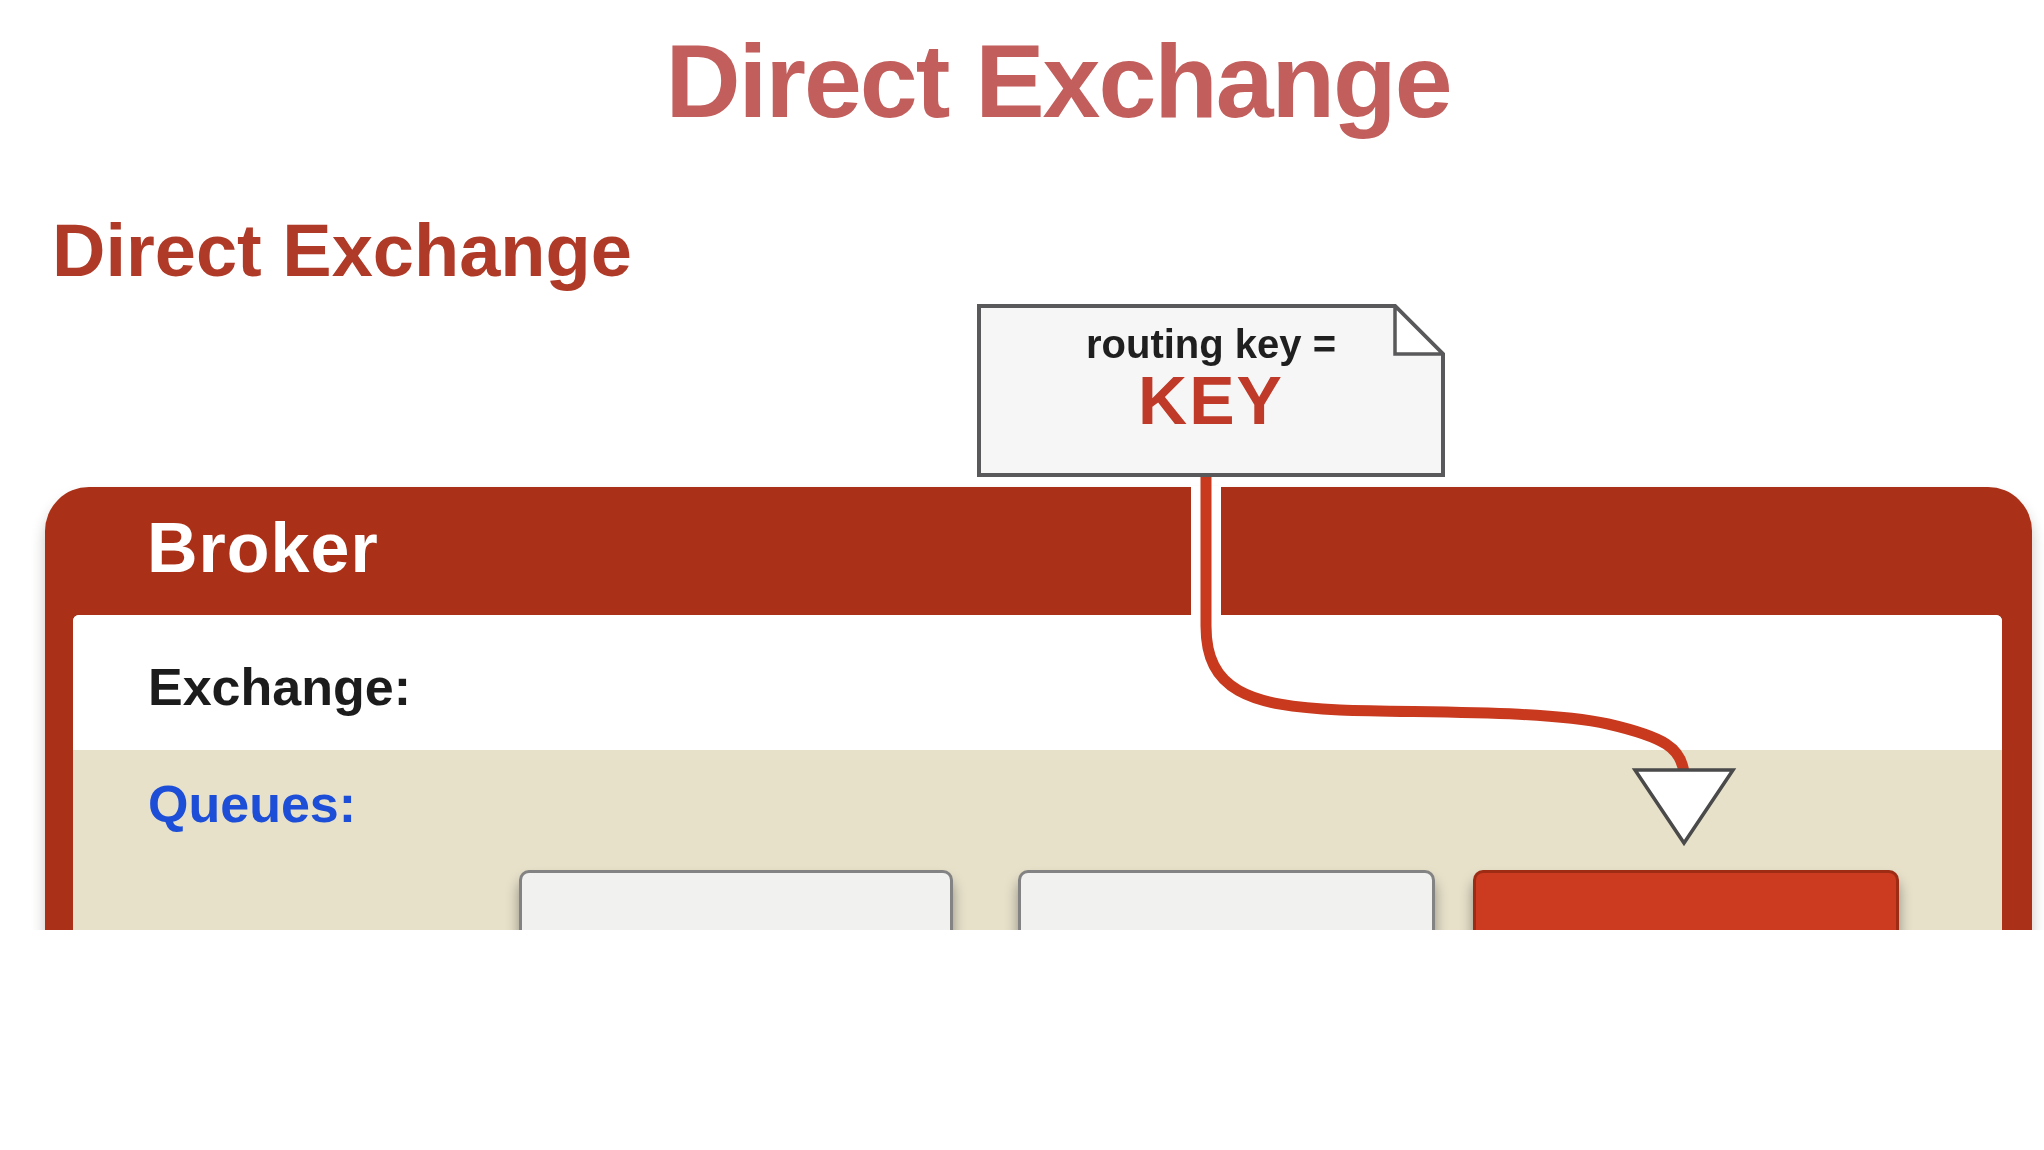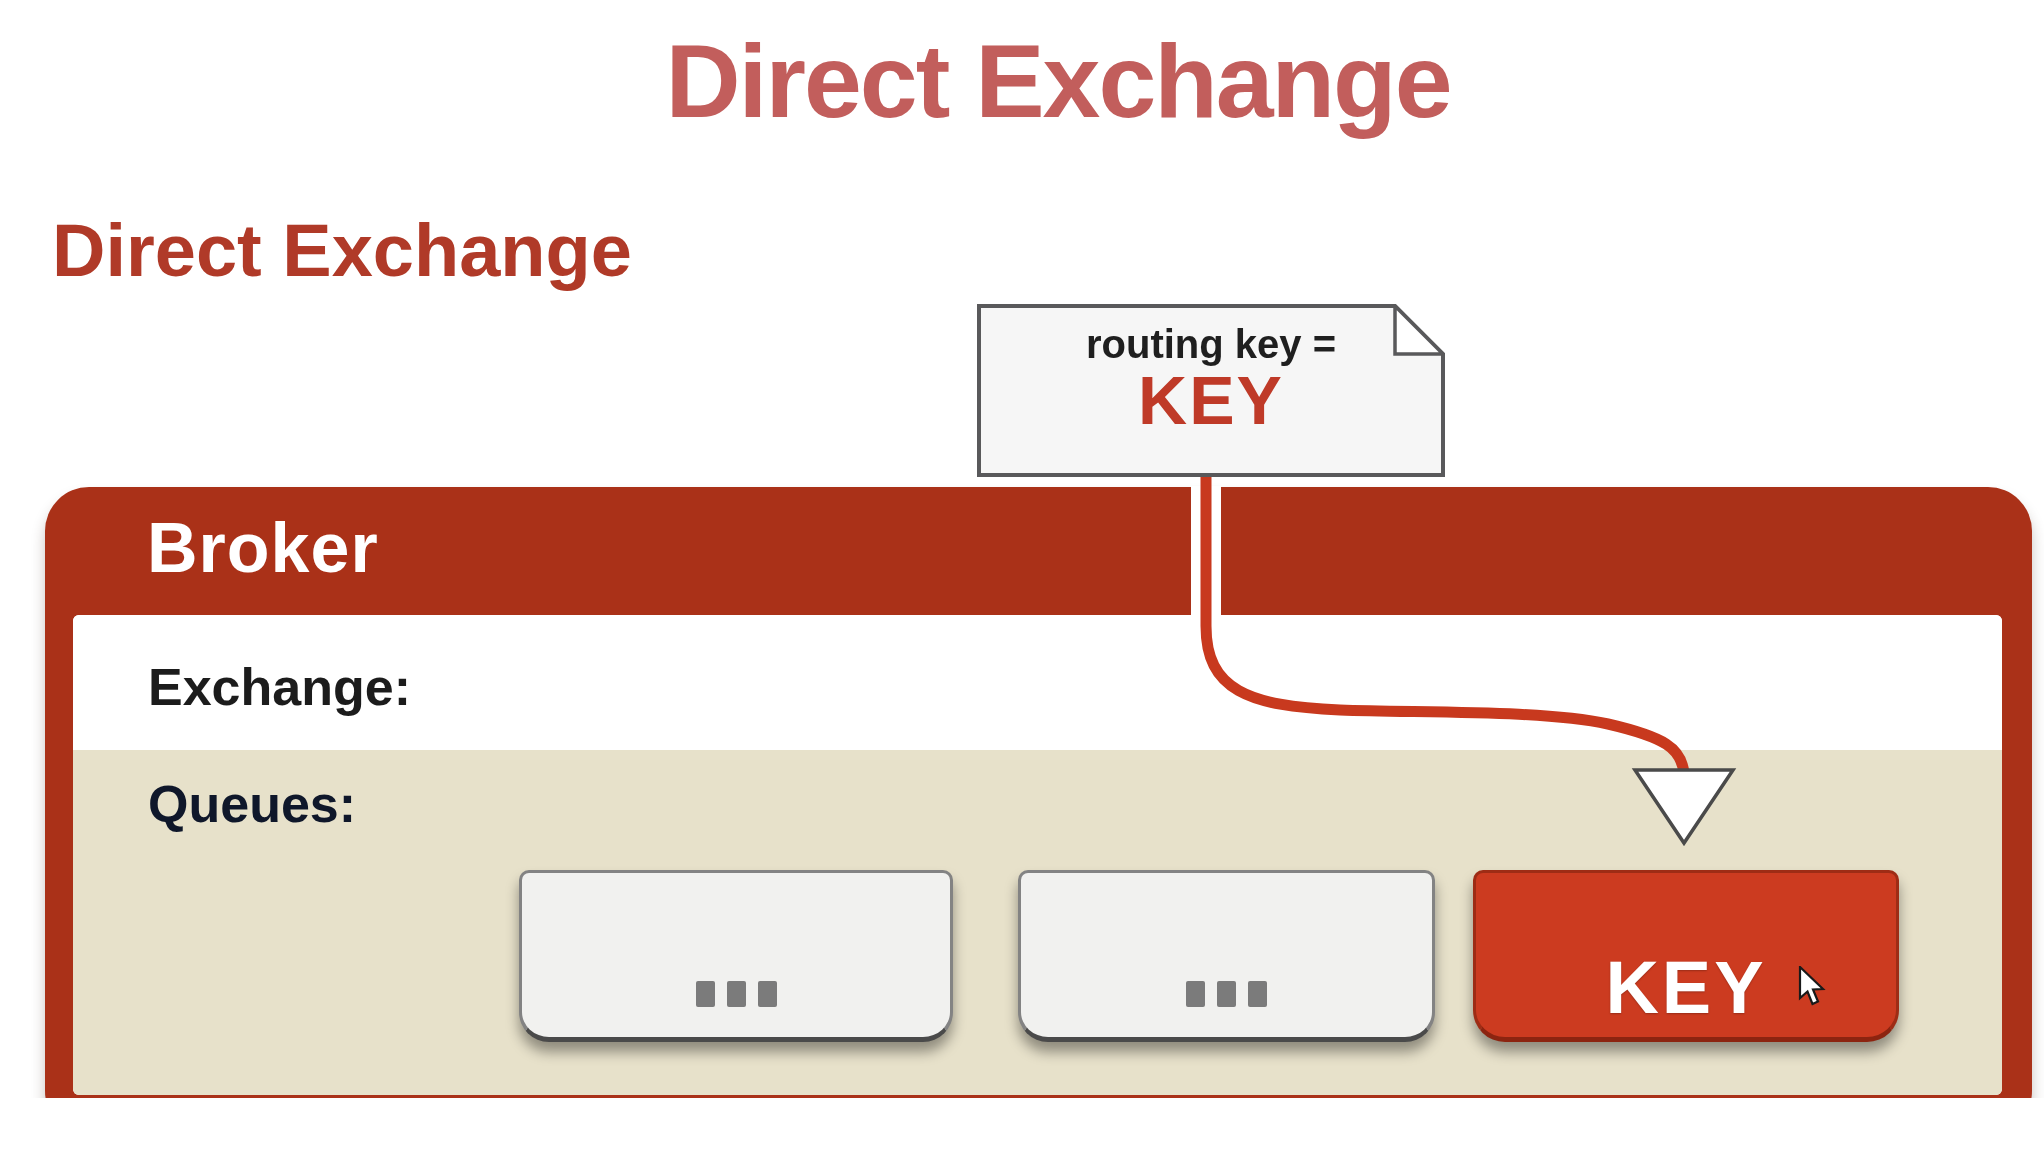--- a/index.html
+++ b/index.html
@@ -1,17 +1,17 @@
 <!DOCTYPE html>
 <html><head>
 <meta charset="utf-8">
 <style>
   html,body{margin:0;padding:0;background:#fff;}
   #canvas{
-    position:relative;width:2044px;height:1098px;overflow:hidden;background:#fff;
+    position:relative;width:2044px;height:930px;overflow:hidden;background:#fff;
     font-family:"Liberation Sans",sans-serif;font-weight:bold;
   }
   
   .slide-title{
     position:absolute;top:24px;left:1058px;transform:translateX(-50%);
     margin:0;font-size:104px;line-height:1.1;letter-spacing:-2px;white-space:nowrap;
     color:var(--title,#c25e5c);
   }
   .section-heading{
     position:absolute;top:210px;left:52px;margin:0;
@@ -44,21 +44,21 @@
     border-radius:6px;overflow:hidden;background:#fff;
     display:flex;flex-direction:column;
   }
   .band{box-sizing:border-box;padding-left:75px;}
   .band-exchange{height:135px;background:#ffffff;padding-top:46px;}
   .band-bindings{height:120px;background:var(--bindings_gray,#77777a);padding-top:26px;}
   .band-queues{flex:1;background:var(--queues_beige,#e7e1ca);padding-top:28px;}
   .band-label{font-size:52px;line-height:1;}
   .band-exchange .band-label{color:#1c1c1c;}
   .band-bindings .band-label{color:#ffffff;}
-  .band-queues  .band-label{color:#0f172a;}
+  .band-queues  .band-label{color:#1d4ed8;}
   
   .queue{position:absolute;top:870px;height:172px;z-index:2;box-sizing:border-box;}
   .queue.placeholder{
     background:var(--queue_box_gray,#f1f1ef);
     border:3px solid #838383;border-bottom:5px solid #4a4a4a;
     border-radius:10px 10px 30px 30px;
     box-shadow:0 10px 13px rgba(0,0,0,.38);
   }
   .q1{left:519px;width:434px;}
   .q2{left:1018px;width:417px;}

